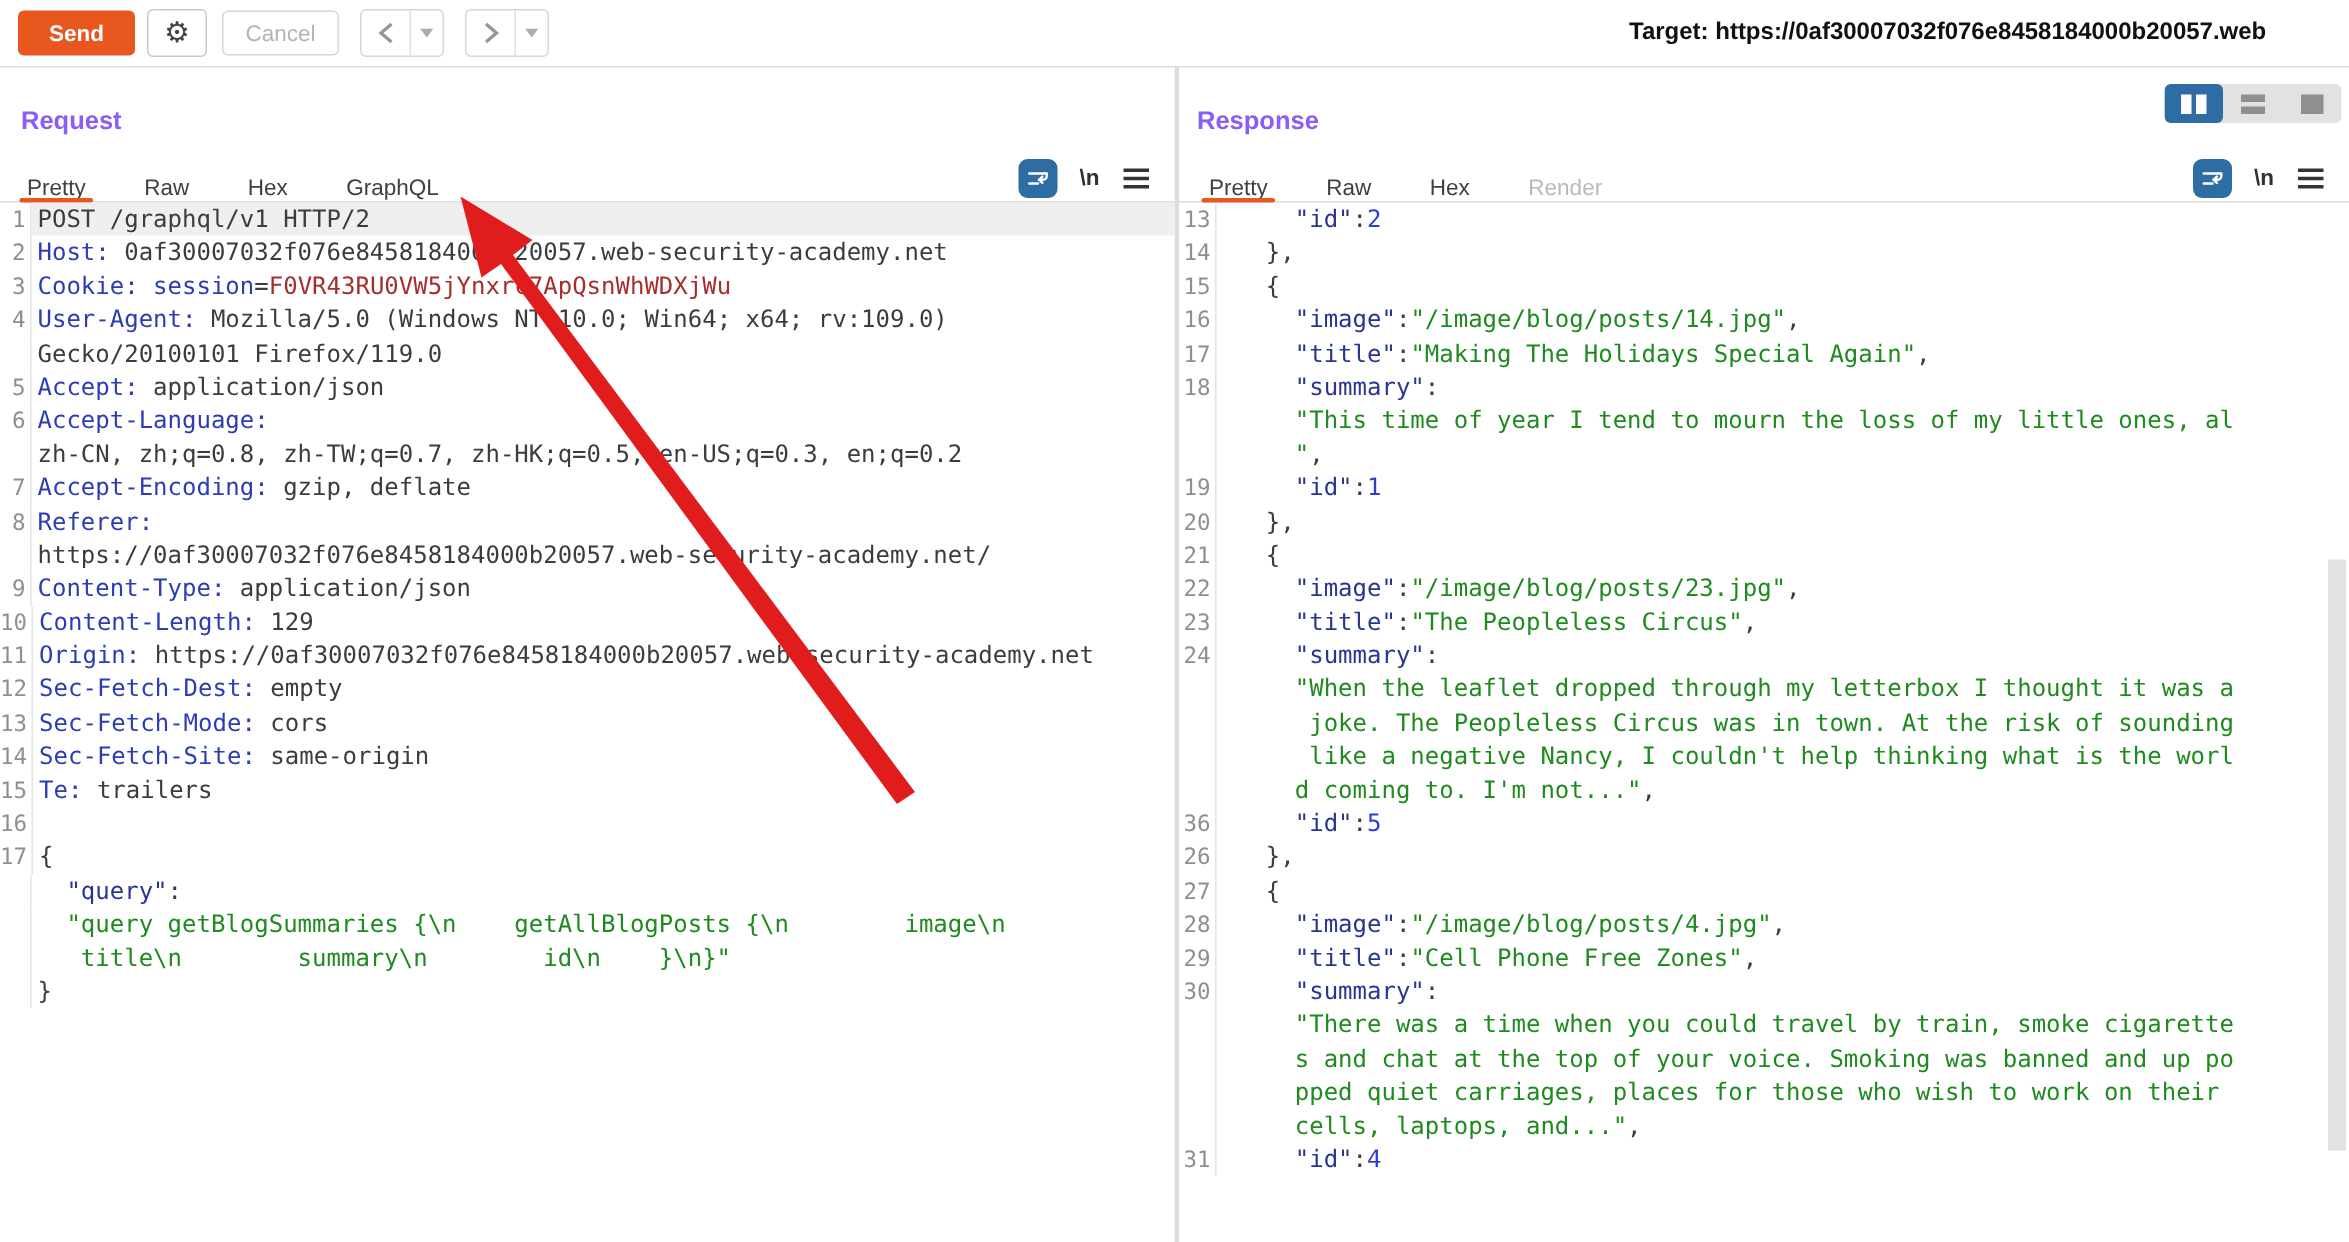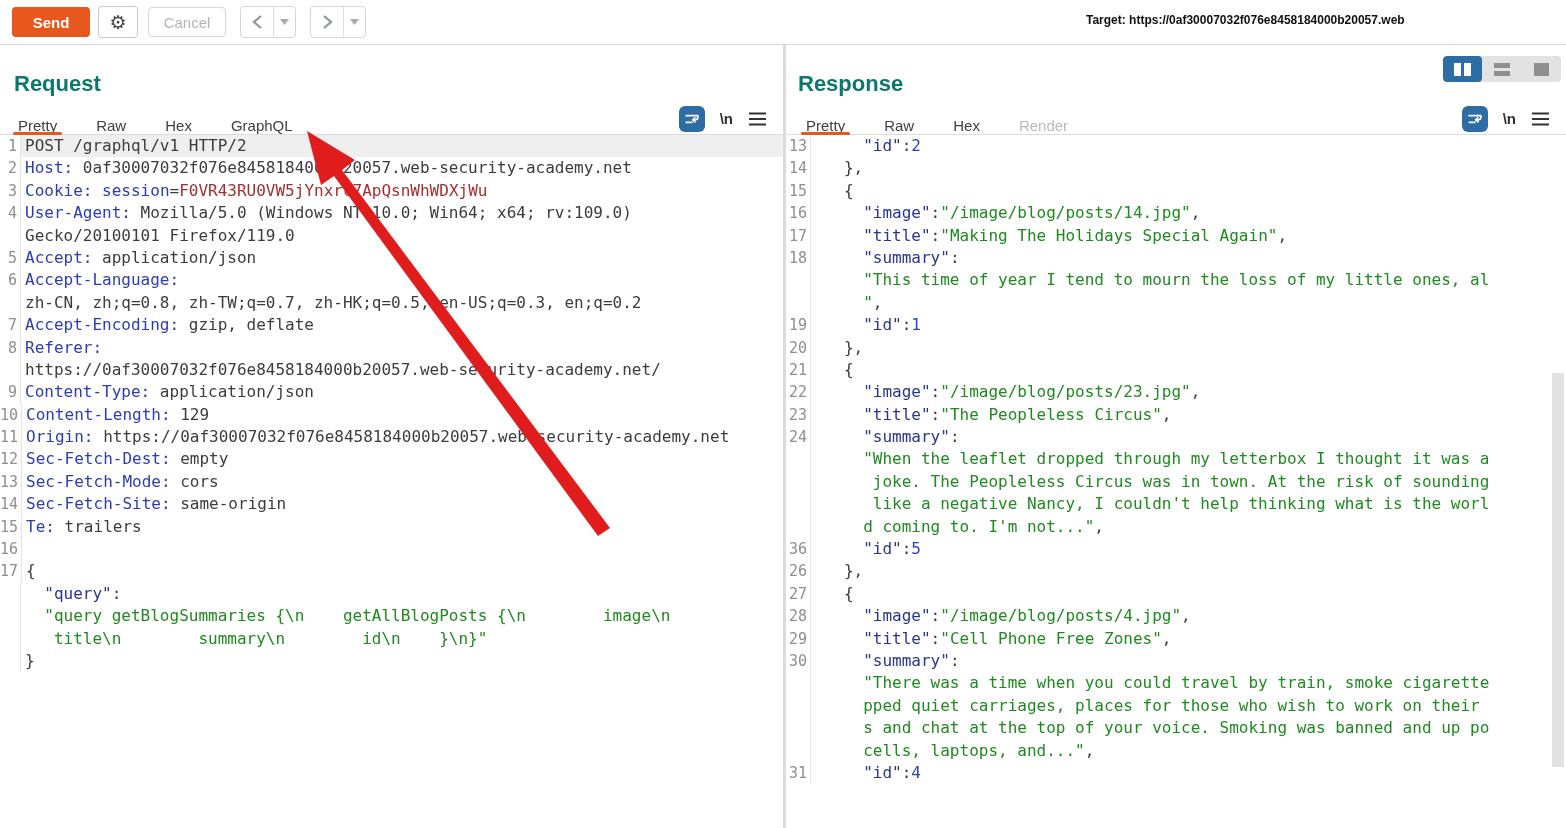--- a/index.html
+++ b/index.html
@@ -25,30 +25,30 @@
     width:78px;height:30px;background:#fff;border:1px solid #d6d6d6;border-radius:4px;
     color:#b4b4b4;font-size:15px;margin-left:10px;font-family:"Liberation Sans",sans-serif;
   }
   .btn-split{
     height:30px;border:1px solid #d6d6d6;border-radius:4px;margin-left:14px;
     display:flex;align-items:stretch;background:#fff;overflow:hidden;
   }
   .split-main{width:32px;display:flex;align-items:center;justify-content:center}
   .split-arrow{width:21px;border-left:1px solid #e0e0e0;display:flex;align-items:center;justify-content:center}
   .target{
-    position:absolute;left:1086px;top:13px;font-size:12px;font-weight:bold;color:#101010;
+    position:absolute;left:1086px;top:13px;font-size:16px;font-weight:bold;color:#101010;
     white-space:nowrap;
   }
   
   .main{display:flex;height:783px;position:relative}
   .panel{position:relative;background:#fff;box-sizing:border-box}
   .panel.req{width:783px}
   .divider{width:3px;background:#dcdcdc}
   .panel.resp{flex:1}
-  .panel-title{position:absolute;top:26px;font-size:22px;font-weight:800;color:#0f766e}
+  .panel-title{position:absolute;top:26px;font-size:17px;font-weight:800;color:#8b5cf6}
   .req .panel-title{left:14px}
   .resp .panel-title{left:12px}
   .tabs{
     position:absolute;top:57px;left:0;right:0;height:33px;display:flex;align-items:flex-end;
     border-bottom:1px solid #dcdcdc;box-sizing:border-box;
   }
   .req .tabs{padding-left:18px}
   .resp .tabs{padding-left:20px}
   .tab{margin-right:39px;font-size:15px;color:#3f3f3f;padding-bottom:0;position:relative;cursor:default}
   .tab.active::after{
@@ -391,25 +391,25 @@
         <div class="row">
           <span class="ln">30</span>
           <span class="ct"><span class="c-plain">     </span><span class="c-key">"summary"</span><span class="c-plain">:</span></span>
         </div>
         <div class="row">
           <span class="ln"></span>
           <span class="ct"><span class="c-plain">     </span><span class="c-str">"There was a time when you could travel by train, smoke cigarette</span></span>
         </div>
         <div class="row">
           <span class="ln"></span>
+          <span class="ct"><span class="c-plain">     </span><span class="c-str">s and chat at the top of your voice. Smoking was banned and up po</span></span>
+        </div>
+        <div class="row">
+          <span class="ln"></span>
           <span class="ct"><span class="c-plain">     </span><span class="c-str">pped quiet carriages, places for those who wish to work on their</span></span>
-        </div>
-        <div class="row">
-          <span class="ln"></span>
-          <span class="ct"><span class="c-plain">     </span><span class="c-str">s and chat at the top of your voice. Smoking was banned and up po</span></span>
         </div>
         <div class="row">
           <span class="ln"></span>
           <span class="ct"><span class="c-plain">     </span><span class="c-str">cells, laptops, and..."</span><span class="c-plain">,</span></span>
         </div>
         <div class="row">
           <span class="ln">31</span>
           <span class="ct"><span class="c-plain">     </span><span class="c-key">"id"</span><span class="c-plain">:</span><span class="c-num">4</span></span>
         </div>
       </div>

